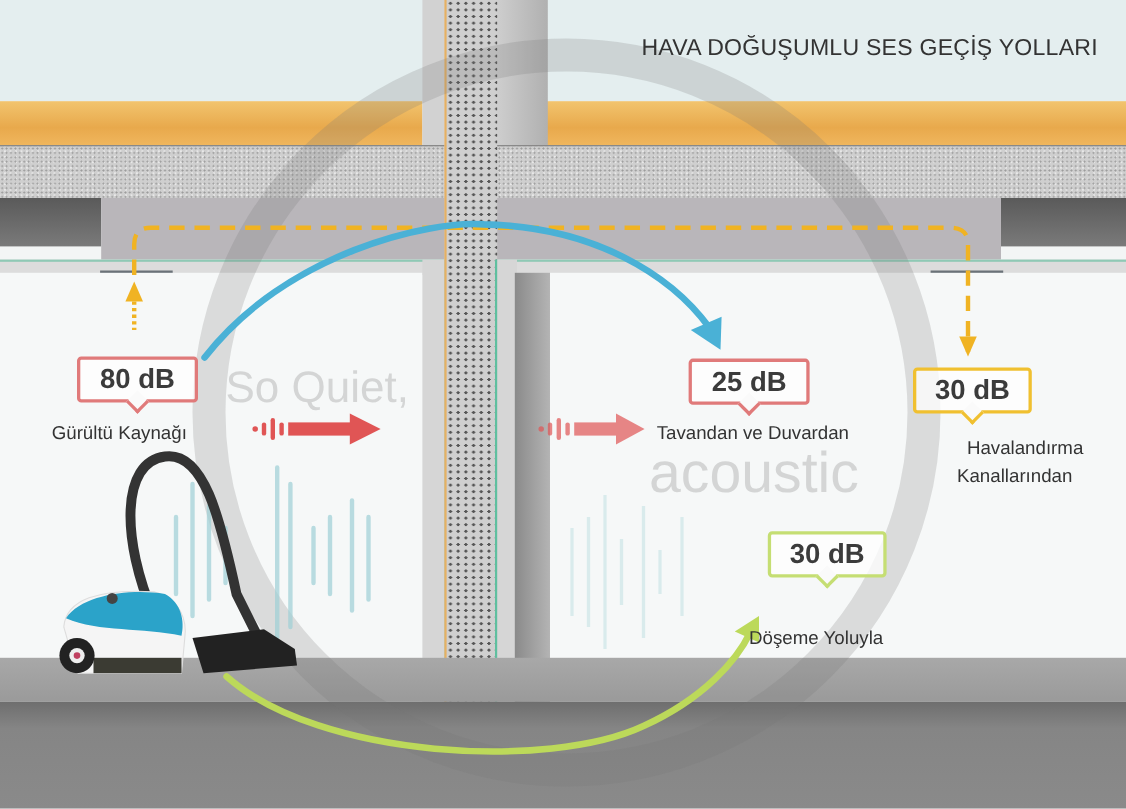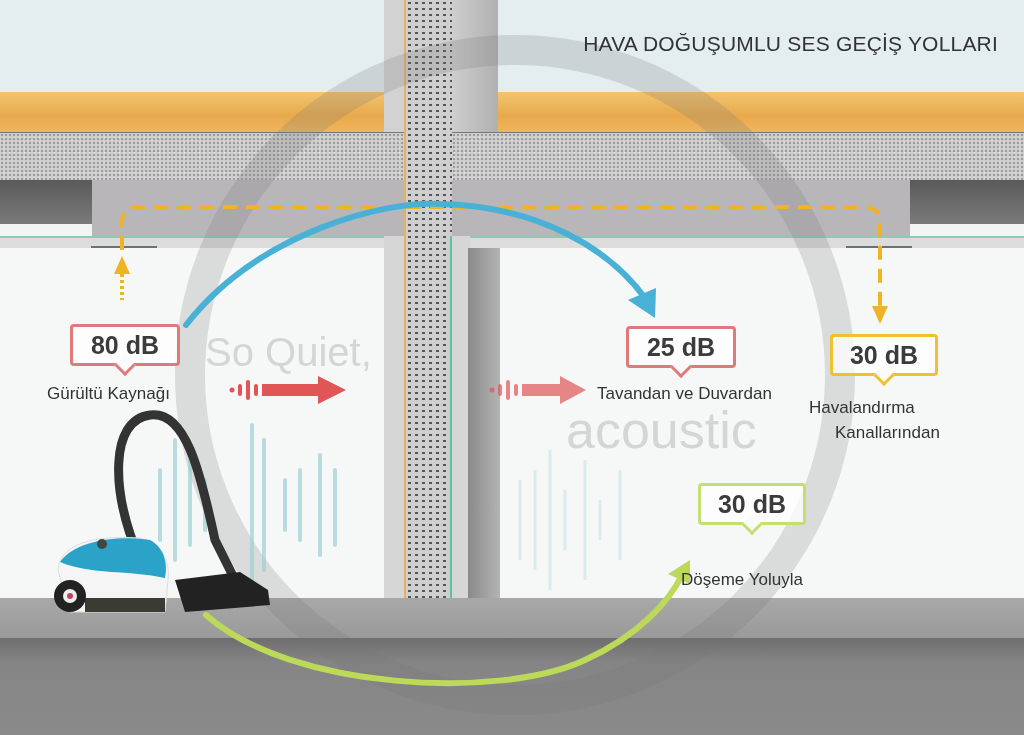--- a/index.html
+++ b/index.html
@@ -58,21 +58,21 @@
 <div class="abs wall-side" style="left:384px;"></div>
 <div class="abs wall-core"></div>
 <div class="abs wall-side" style="left:450px;border-right:none;border-left:2px solid #5fbf9f;width:18px;"></div>
 <div class="abs pillar"></div>
 
 <div class="abs floor-top"></div>
 <div class="abs floor-slab"></div>
 
 <div class="abs watermark"></div>
 <div class="abs wm-text" style="left:205px;top:330px;">So Quiet,</div>
-<div class="abs wm-acoustic" style="left:566px;top:400px;">acoustic</div>
+<div class="abs wm-acoustic" style="left:590px;top:400px;">acoustic</div>
 
 <svg class="abs" style="left:0;top:0;" width="1024" height="735">
   <g>
     <path d="M122 250 L122 222 Q122 207 137 207 L864 207 Q880 207 880 222 L880 320" fill="none" stroke="#f0b323" stroke-width="4" stroke-dasharray="14 9"></path>
     <path d="M122 256 L114 274 L130 274 Z" fill="#f0b323"></path>
     <line x1="122" y1="274" x2="122" y2="300" stroke="#f0b323" stroke-width="4" stroke-dasharray="3 3"></line>
     <path d="M880 324 L872 306 L888 306 Z" fill="#f0b323"></path>
   </g>
   <g>
     <path d="M186 325 C 260 230, 390 200, 440 204 C 540 206, 610 250, 645 298" fill="none" stroke="#4ab1d6" stroke-width="6" stroke-linecap="round"></path>
@@ -141,19 +141,19 @@
 <div class="abs lbl" style="left:47px;top:384px;">Gürültü Kaynağı</div>
 
 <div class="abs badge" style="left:626px;top:326px;width:104px;border-color:#e07a7a;">
   <span>25 dB</span>
 </div>
 <div class="abs lbl" style="left:597px;top:384px;">Tavandan ve Duvardan</div>
 
 <div class="abs badge" style="left:830px;top:334px;width:102px;border-color:#f0c030;">
   <span>30 dB</span>
 </div>
-<div class="abs lbl" style="left:809px;top:398px;">Havalandırma</div>
-<div class="abs lbl" style="left:835px;top:423px;">Kanallarından</div>
+<div class="abs lbl" style="left:879px;top:398px;">Havalandırma</div>
+<div class="abs lbl" style="left:870px;top:423px;">Kanallarından</div>
 
 <div class="abs badge" style="left:698px;top:483px;width:102px;border-color:#c5de73;">
   <span>30 dB</span>
 </div>
 <div class="abs lbl" style="left:681px;top:538px;margin-top:32px;">Döşeme Yoluyla</div>
 
 </body></html>

